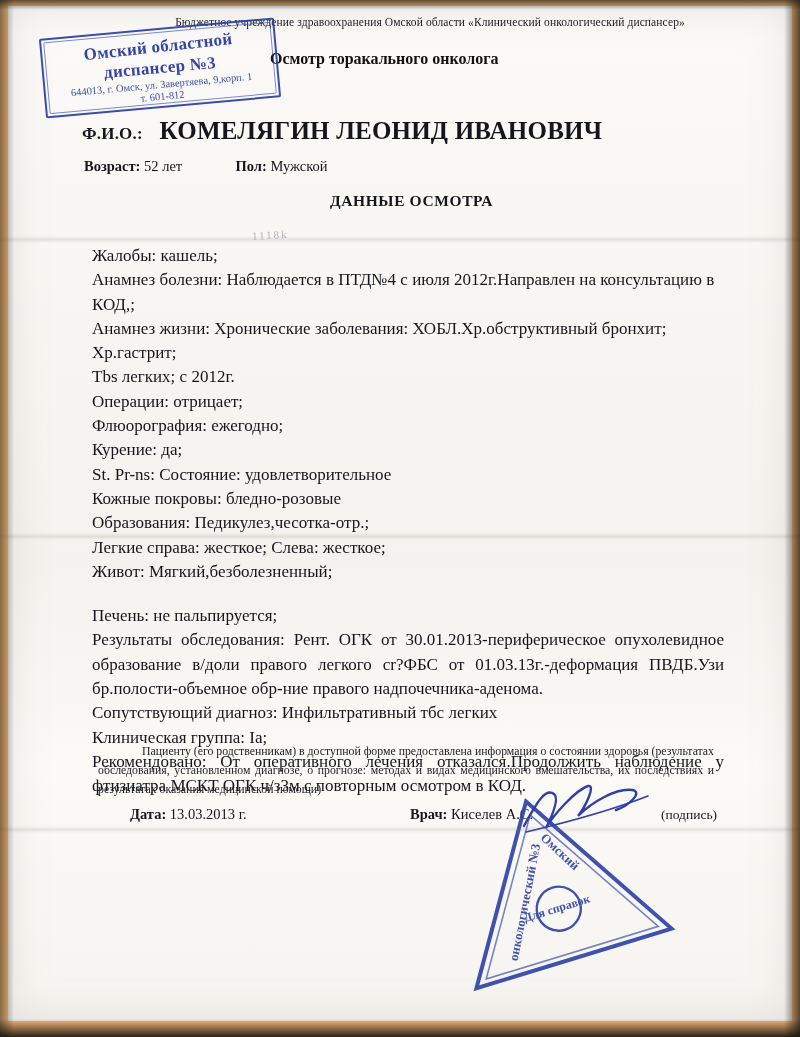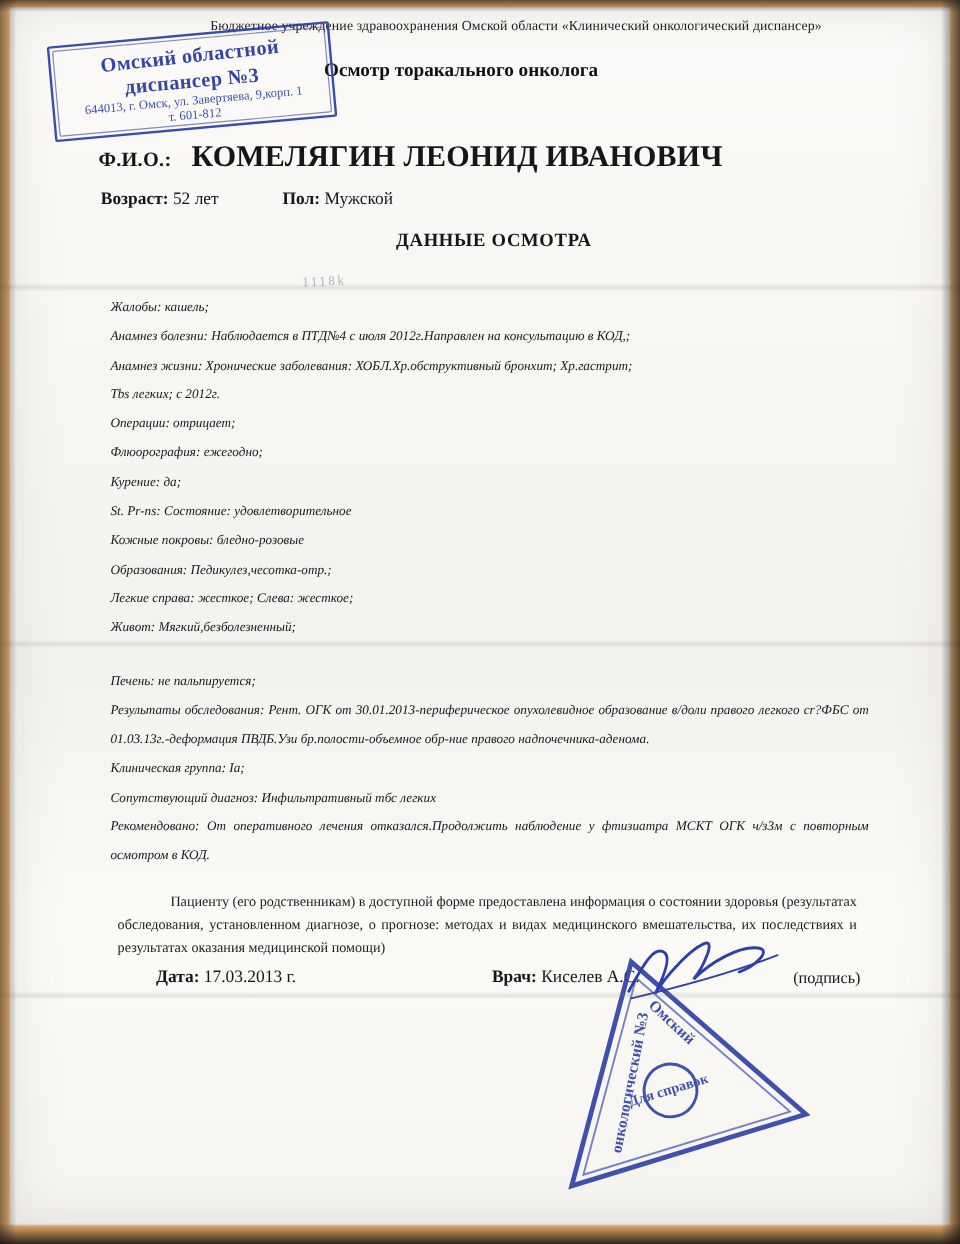--- a/index.html
+++ b/index.html
@@ -112,23 +112,22 @@
     font-size: 15.5px;
     font-weight: bold;
     letter-spacing: 0.6px;
   }
 
   .body-block {
     position: absolute;
     left: 92px;
     top: 244px;
     width: 632px;
-    font-size: 11px;
+    font-size: 17px;
     line-height: 24.3px;
-    font-style: italic;
   }
   .body-block .ln { white-space: normal; }
   .body-block .ln b { font-weight: bold; }
   .just {
     text-align: justify;
     text-justify: inter-word;
   }
   .diag-row {
     display: block;
     margin-top: 1px;
@@ -294,32 +293,32 @@
       <div class="ln">St. Pr-ns: Состояние: удовлетворительное</div>
       <div class="ln">Кожные покровы:  бледно-розовые</div>
       <div class="ln">Образования:  Педикулез,чесотка-отр.;</div>
       <div class="ln">Легкие справа:  жесткое;  Слева:  жесткое;</div>
       <div class="ln">Живот:  Мягкий,безболезненный;</div>
       <div class="ln" style="margin-top:20px">Печень:  не пальпируется;</div>
 
       <div class="ln just">Результаты обследования: Рент. ОГК от 30.01.2013-периферическое опухолевидное образование в/доли правого легкого cr?ФБС от 01.03.13г.-деформация ПВДБ.Узи бр.полости-объемное обр-ние правого надпочечника-аденома.</div>
 
 
+      <div class="ln">Сопутствующий диагноз: Инфильтративный тбс легких</div>
       <div class="ln">Клиническая группа: Ia;</div>
-      <div class="ln">Сопутствующий диагноз: Инфильтративный тбс легких</div>
       <div class="ln just">Рекомендовано: От оперативного лечения отказался.Продолжить наблюдение у фтизиатра МСКТ ОГК ч/з3м с повторным осмотром в КОД.</div>
     </div>
 
     <div class="consent">
       <span class="indent"></span><span>Пациенту (его родственникам) в доступной форме предоставлена информация о состоянии здоровья (результатах обследования, установленном диагнозе, о прогнозе: методах и видах медицинского вмешательства, их последствиях и результатах оказания медицинской помощи)</span>
     </div>
 
     <div class="footer">
       <span class="date-label">Дата:</span>
-      <span>17.03.2013 г.</span>
+      <span>13.03.2013 г.</span>
       <span class="doctor">
         <b>Врач:</b>
         <span>Киселев А.С.</span>
       </span>
       <span class="sign-label">(подпись)</span>
     </div>
 
     <div class="stamp-rect">
       <div class="frame"></div>
       <div class="frame2"></div>

